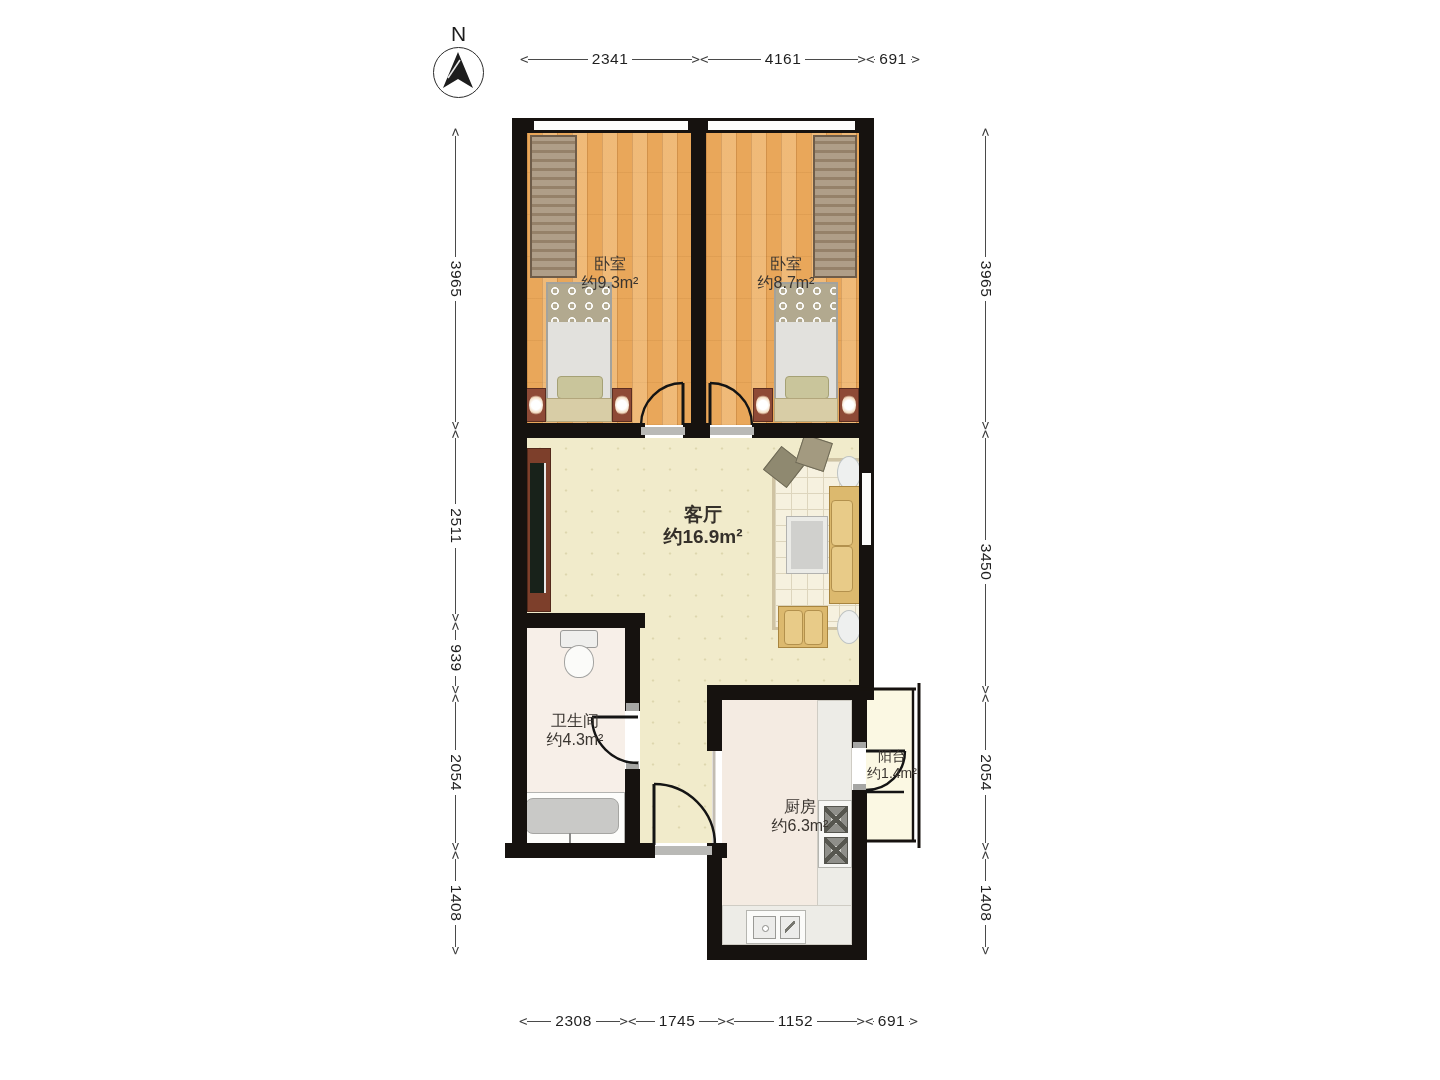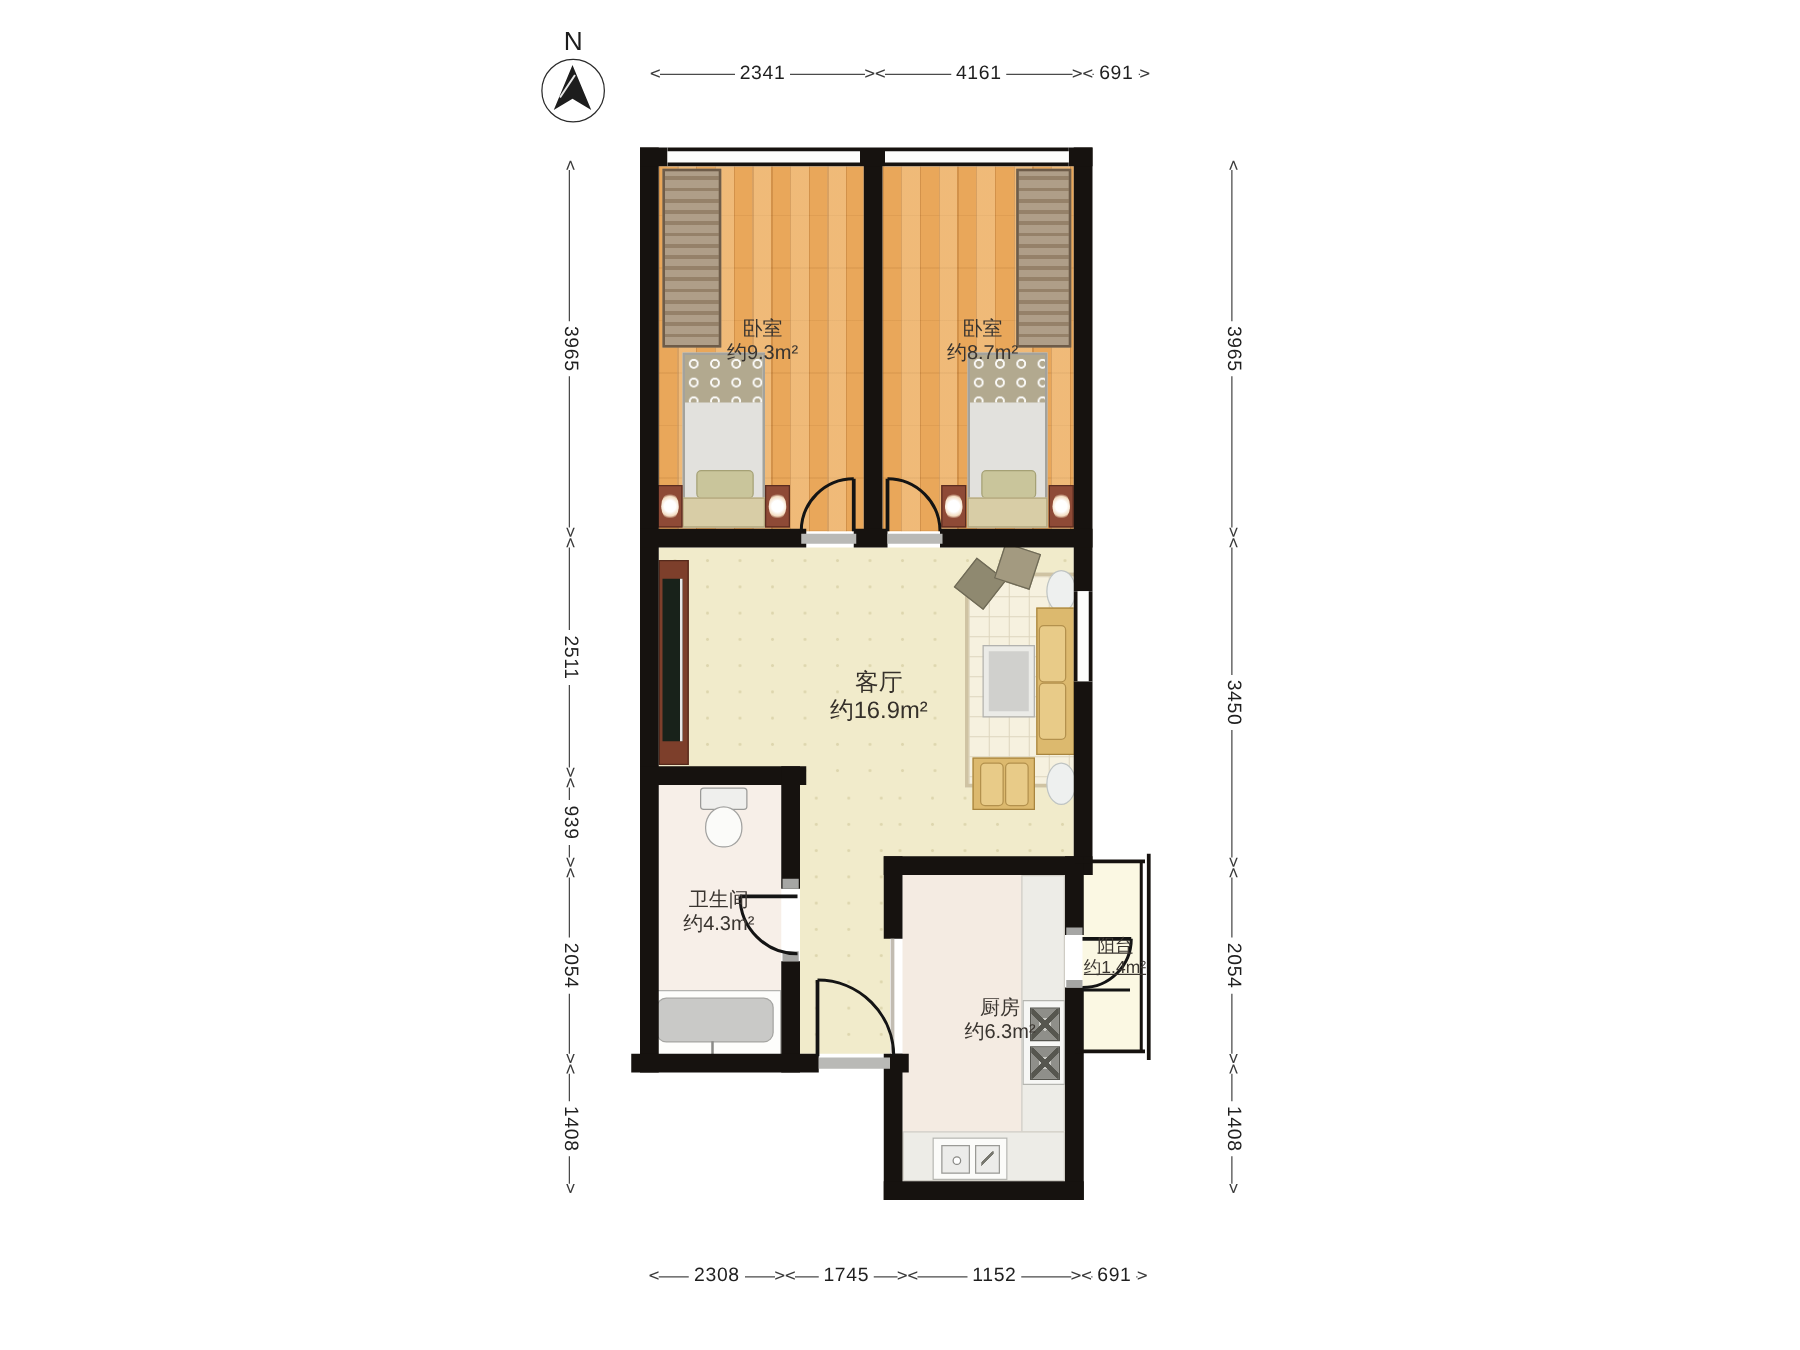--- a/index.html
+++ b/index.html
@@ -240,33 +240,33 @@
   </svg>
 
   <div class="room-label" style="left:558px;top:255px;width:104px;">
     <div>卧室</div>
     <div>约9.3m²</div>
   </div>
   <div class="room-label" style="left:734px;top:255px;width:104px;">
     <div>卧室</div>
     <div>约8.7m²</div>
   </div>
-  <div class="room-label big" style="left:638px;top:536px;width:130px;">
+  <div class="room-label big" style="left:638px;top:504px;width:130px;font-weight:bold;">
     <div>客厅</div>
     <div>约16.9m²</div>
   </div>
   <div class="room-label" style="left:523px;top:712px;width:104px;">
     <div>卫生间</div>
     <div>约4.3m²</div>
   </div>
   <div class="room-label" style="left:748px;top:798px;width:104px;">
     <div>厨房</div>
     <div>约6.3m²</div>
   </div>
-  <div class="room-label small" style="left:852px;top:748px;width:80px;text-decoration:underline;">
+  <div class="room-label small" style="left:852px;top:748px;width:80px;">
     <div>阳台</div>
     <div>约1.4m²</div>
   </div>
 
   <div id="compass-n">N</div>
   <div id="compass-circle">
     <svg width="48" height="48" viewBox="0 0 48 48">
       <polygon points="24,4 9,40 24,31 39,40" fill="#1d1d1d"></polygon>
       <line x1="14" y1="30" x2="26" y2="12" stroke="#ffffff" stroke-width="1.6" opacity="0.9"></line>
     </svg>

